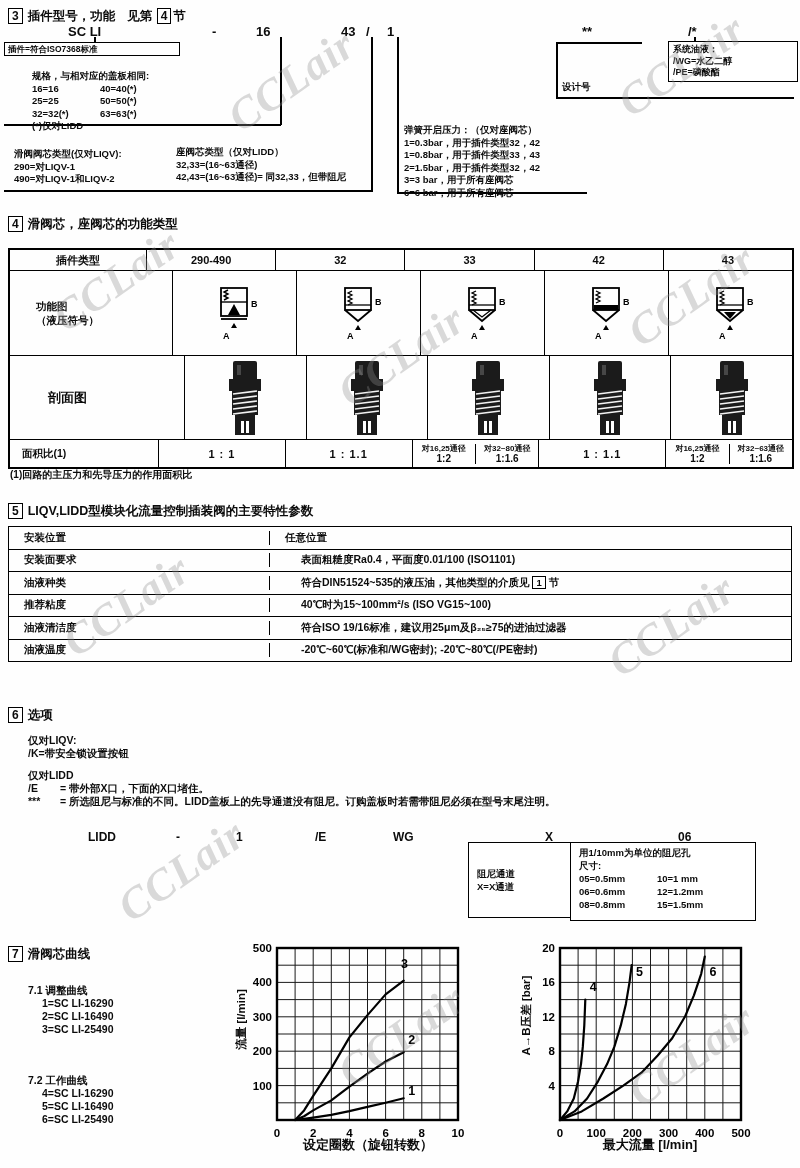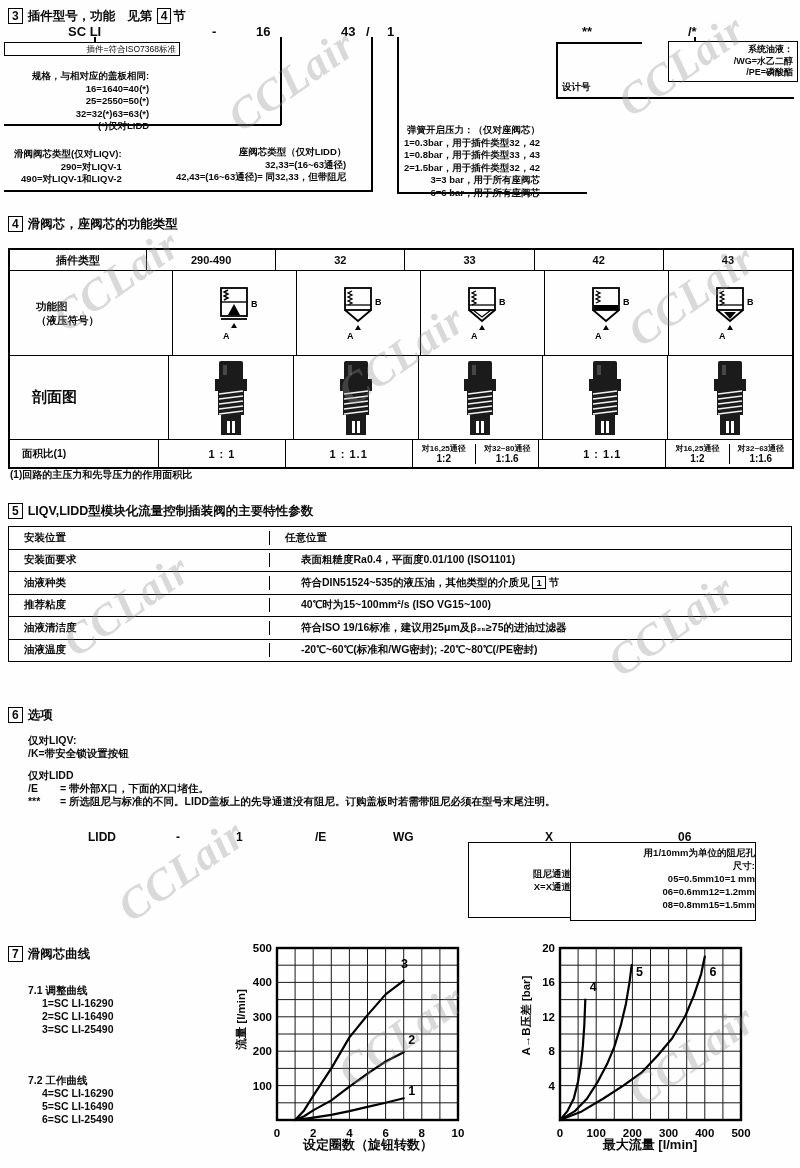--- a/index.html
+++ b/index.html
@@ -1,27 +1,27 @@
 <!DOCTYPE html>
 <html><head>
 <meta charset="utf-8">
 <style>
   html,body{margin:0;padding:0;}
   body{width:800px;height:1168px;background:#fefefe;font-family:"Liberation Sans",sans-serif;color:#0b0b0b;position:relative;overflow:hidden;}
   .page{position:absolute;left:0;top:0;width:800px;height:1168px;}
-  .abs{position:absolute;text-align:right;}
+  .abs{position:absolute;}
   .boxnum{display:inline-block;border:1.7px solid #000;padding:0 3px;font-weight:bold;font-size:12px;line-height:14px;background:#fff;}
   .sec-title{font-weight:bold;font-size:12.5px;margin-left:5px;}
   .code{position:absolute;font-weight:bold;font-size:13px;white-space:nowrap;}
   .hl{position:absolute;background:#000;height:1.6px;}
   .vl{position:absolute;background:#000;width:1.6px;}
   .thick{height:2.4px;}
   .note{position:absolute;font-weight:bold;font-size:9.5px;line-height:1.32;white-space:nowrap;}
   .note .col1{display:inline-block;width:68px;}
-  .pbox{position:absolute;border:1.6px solid #000;font-weight:normal;font-size:8.5px;line-height:12px;padding:0 3px;background:#fff;white-space:nowrap;}
+  .pbox{position:absolute;border:1.6px solid #000;font-weight:bold;font-size:8.5px;line-height:12px;padding:0 3px;background:#fff;white-space:nowrap;}
   .fbox{position:absolute;border:1.8px solid #000;font-weight:bold;font-size:9px;line-height:1.3;padding:2px 4px;background:#fff;white-space:nowrap;}
   
   .t4{position:absolute;left:8px;top:248px;width:782px;border:2px solid #000;background:transparent;}
   .t4 .row{display:flex;}
   .t4 .row + .row{border-top:1.5px solid #000;}
   .t4 .c{flex:1;display:flex;align-items:center;justify-content:center;font-weight:bold;font-size:11px;text-align:center;}
   .t4 .c + .c{border-left:1.5px solid #000;}
   .t4 .cl{flex:0 0 136px;}
   .h-head{height:20px;}
   .h-sym{height:84px;}
@@ -209,21 +209,21 @@
           <polyline points="14,25 27,36 40,25" fill="none" stroke="#000" stroke-width="1.8"></polyline>
           <polygon points="21,27 33,27 27,34" fill="#000"></polygon>
           <polygon points="24,45 30,45 27,40" fill="#000"></polygon>
           <text class="pt" x="44" y="20">B</text>
           <text class="pt" x="16" y="54">A</text>
         </svg>
       </div>
     </div>
 
     <div class="row h-photo">
-      <div class="c cl" style="justify-content:flex-start;padding-left:22px;font-size:15px">剖面图</div>
+      <div class="c cl" style="justify-content:flex-start;padding-left:38px;font-size:13px">剖面图</div>
       <div class="c">
         <svg width="50" height="78" viewBox="0 0 50 78">
             <rect x="13" y="2" width="24" height="20" rx="2" fill="#1b1b1b"></rect>
             <rect x="9" y="20" width="32" height="12" fill="#1b1b1b"></rect>
             <rect x="12" y="30" width="26" height="26" fill="#1b1b1b"></rect>
             <g stroke="#f2f2f2" stroke-width="1.6">
               <line x1="13" y1="35" x2="37" y2="32"></line>
               <line x1="13" y1="40" x2="37" y2="37"></line>
               <line x1="13" y1="45" x2="37" y2="42"></line>
               <line x1="13" y1="50" x2="37" y2="47"></line>

